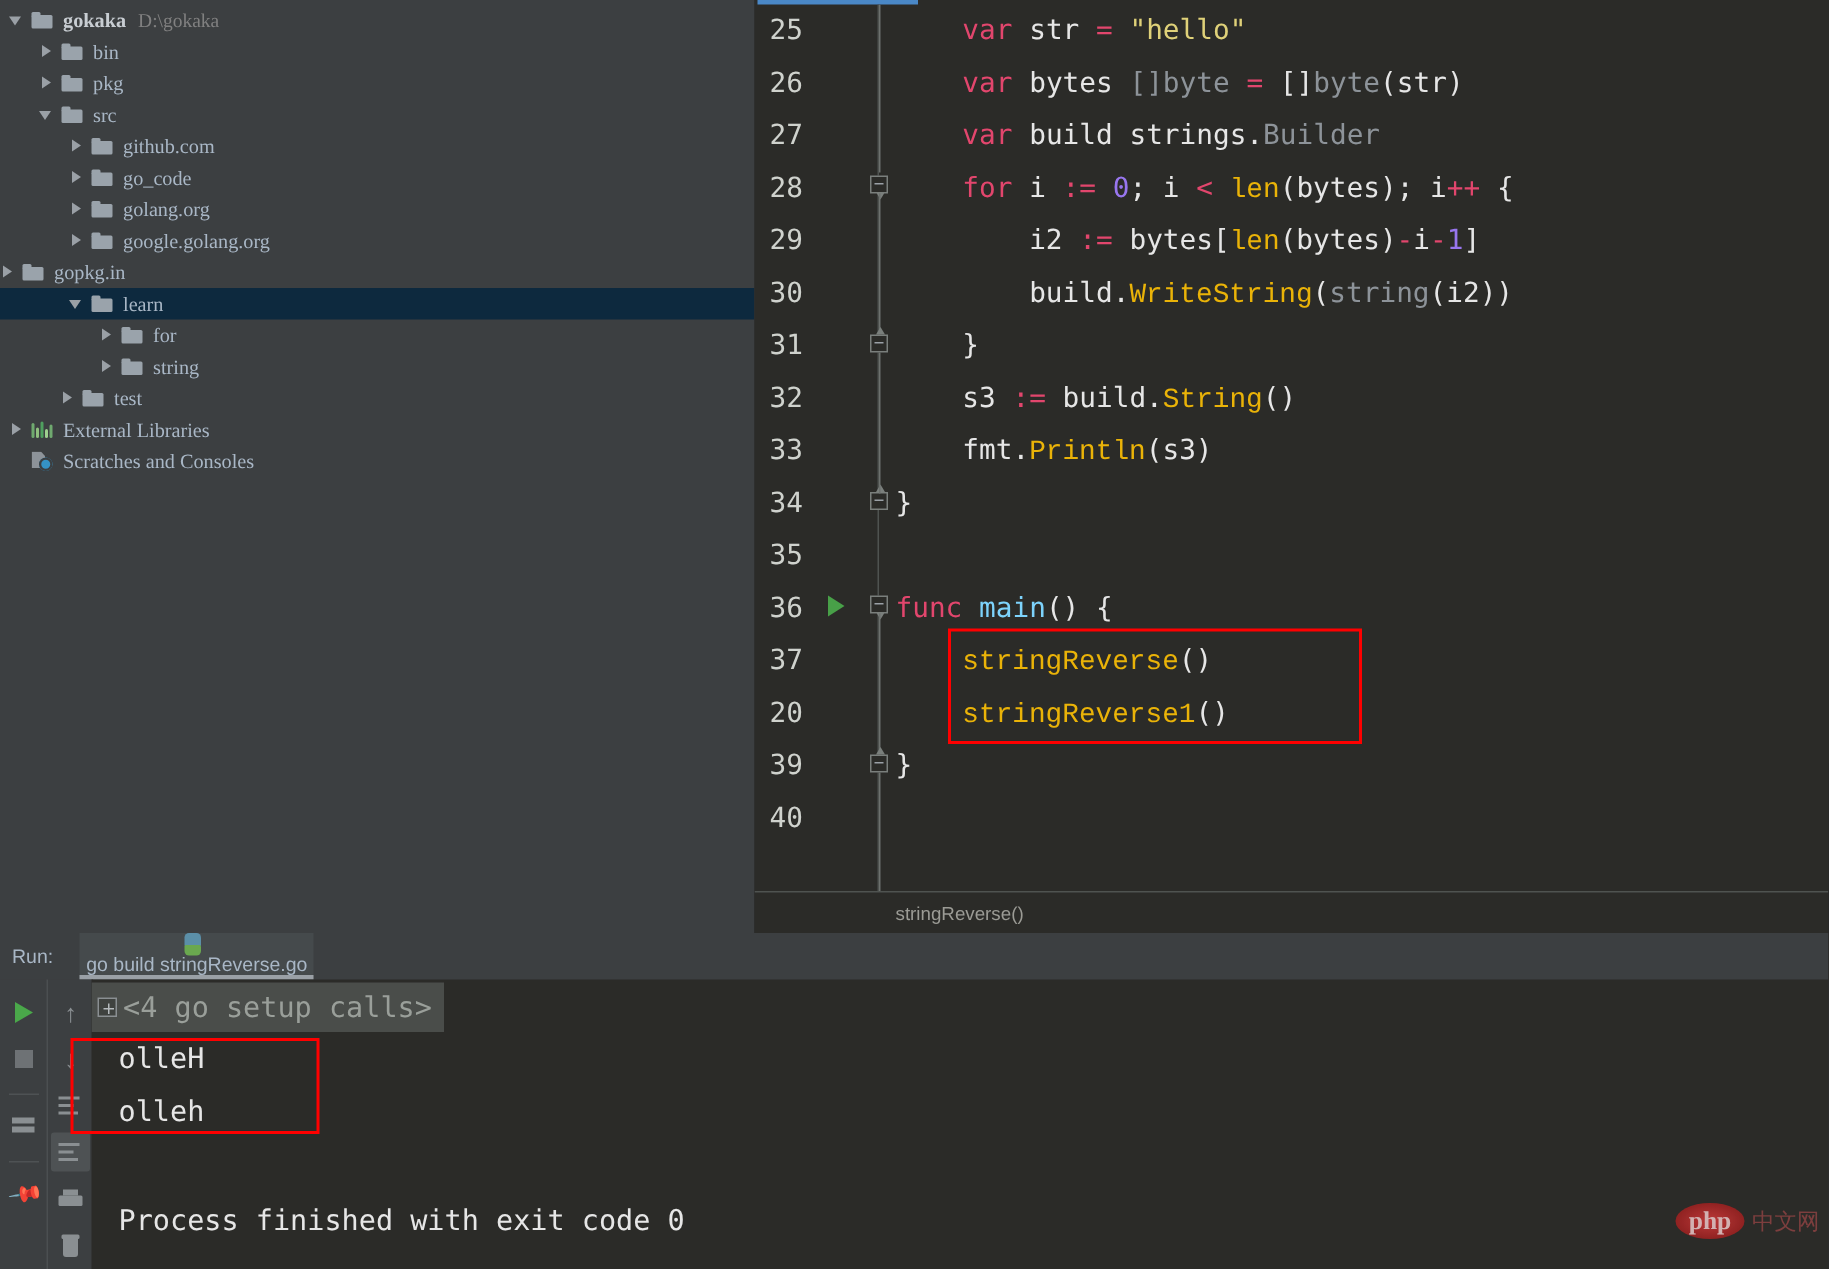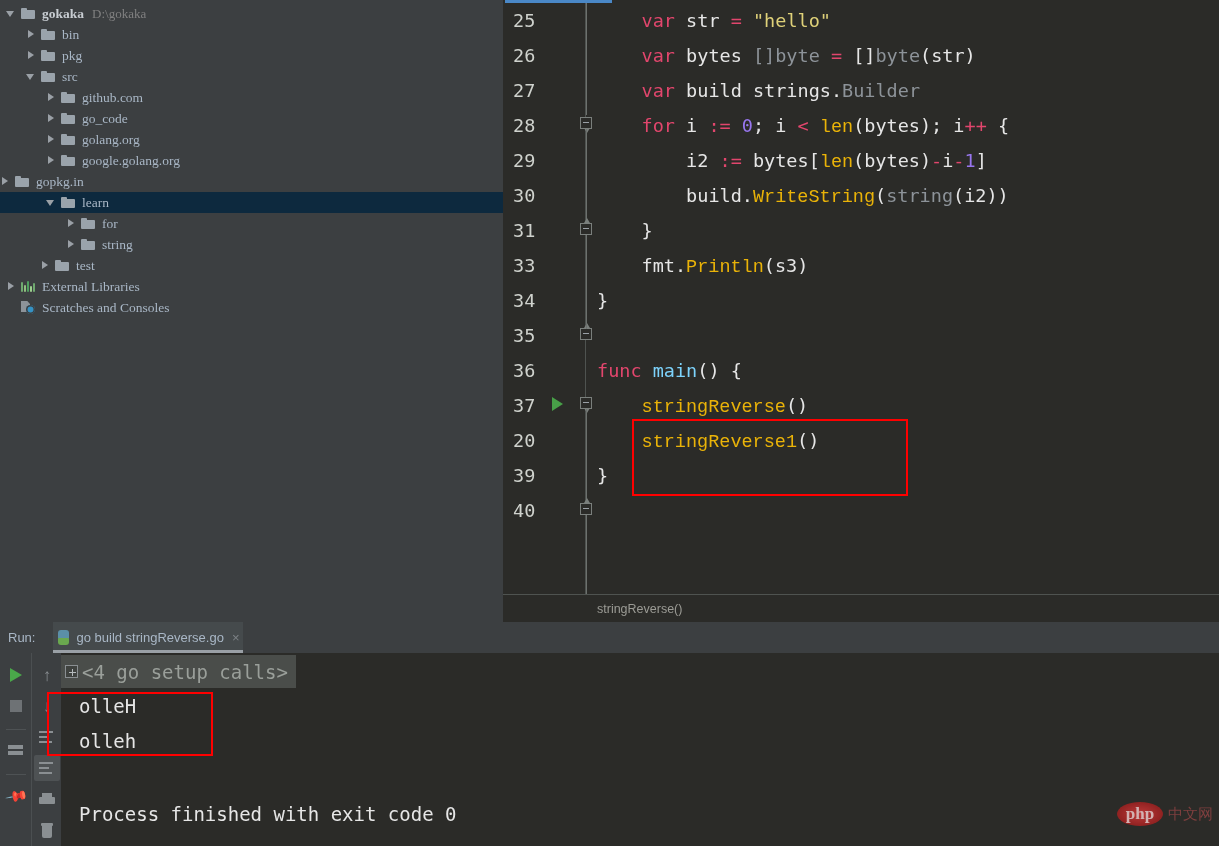--- a/index.html
+++ b/index.html
@@ -226,20 +226,21 @@
   }
   .run-label {
     margin-left:8px; color:#a9b7c6; font-size:13px;
   }
   .run-tab {
     margin-left:18px;
     display:flex; align-items:center;
     height:31px; padding:0 4px 0 4px;
     position:relative;
     background:#454a4c;
+    flex-direction:column;
   }
   .run-tab .tab-bottom {
     position:absolute; left:0; bottom:0; width:100%; height:3px;
     background:#9aa0a6;
   }
   .go-ico {
     width:13px; height:15px; margin-right:6px;
     position:relative; flex:0 0 13px;
   }
   .go-ico::before {
@@ -480,20 +481,21 @@
     <div class="editor-body">
       <div class="code-area" id="code-area">
         <div class="gutter-line-v"></div>
       <div class="crow"><span class="lnum">25</span><span class="code"><span class="plain">    </span><span class="kw">var</span><span class="plain"> str </span><span class="op">=</span><span class="plain"> </span><span class="str">"hello"</span></span></div>
           <div class="crow"><span class="lnum">26</span><span class="code"><span class="plain">    </span><span class="kw">var</span><span class="plain"> bytes </span><span class="typ">[]byte</span><span class="plain"> </span><span class="op">=</span><span class="plain"> []</span><span class="typ">byte</span><span class="plain">(str)</span></span></div>
           <div class="crow"><span class="lnum">27</span><span class="code"><span class="plain">    </span><span class="kw">var</span><span class="plain"> build strings.</span><span class="typ">Builder</span></span></div>
           <div class="crow"><span class="lnum">28</span><span class="code"><span class="plain">    </span><span class="kw">for</span><span class="plain"> i </span><span class="op">:=</span><span class="plain"> </span><span class="num">0</span><span class="plain">; i </span><span class="op">&lt;</span><span class="plain"> </span><span class="call">len</span><span class="plain">(bytes); i</span><span class="op">++</span><span class="plain"> {</span></span></div>
           <div class="crow"><span class="lnum">29</span><span class="code"><span class="plain">        i2 </span><span class="op">:=</span><span class="plain"> bytes[</span><span class="call">len</span><span class="plain">(bytes)</span><span class="op">-</span><span class="plain">i</span><span class="op">-</span><span class="num">1</span><span class="plain">]</span></span></div>
           <div class="crow"><span class="lnum">30</span><span class="code"><span class="plain">        build.</span><span class="call">WriteString</span><span class="plain">(</span><span class="typ">string</span><span class="plain">(i2))</span></span></div>
           <div class="crow"><span class="lnum">31</span><span class="code"><span class="plain">    }</span></span></div>
+          <div class="crow"><span class="lnum">32</span><span class="code"><span class="plain">    s3 </span><span class="op">:=</span><span class="plain"> build.</span><span class="call">String</span><span class="plain">()</span></span></div>
           <div class="crow"><span class="lnum">33</span><span class="code"><span class="plain">    fmt.</span><span class="call">Println</span><span class="plain">(s3)</span></span></div>
           <div class="crow"><span class="lnum">34</span><span class="code"><span class="plain">}</span></span></div>
           <div class="crow"><span class="lnum">35</span><span class="code"></span></div>
           <div class="crow"><span class="lnum">36</span><span class="code"><span class="kw">func</span><span class="plain"> </span><span class="fn">main</span><span class="plain">() {</span></span></div>
           <div class="crow"><span class="lnum">37</span><span class="code"><span class="plain">    </span><span class="call">stringReverse</span><span class="plain">()</span></span></div>
           <div class="crow"><span class="lnum">20</span><span class="code"><span class="plain">    </span><span class="call">stringReverse1</span><span class="plain">()</span></span></div>
           <div class="crow"><span class="lnum">39</span><span class="code"><span class="plain">}</span></span></div>
           <div class="crow"><span class="lnum">40</span><span class="code"></span></div>
         </div>
 

